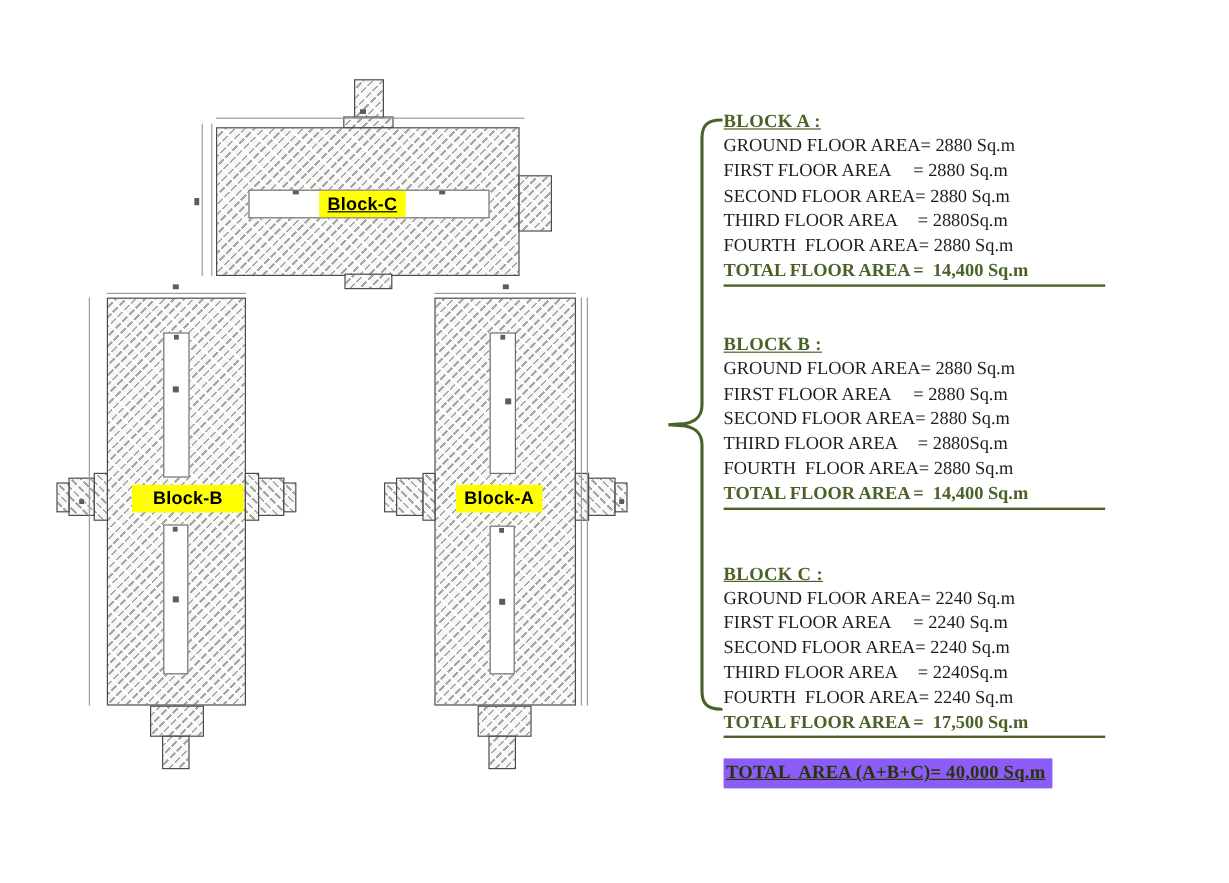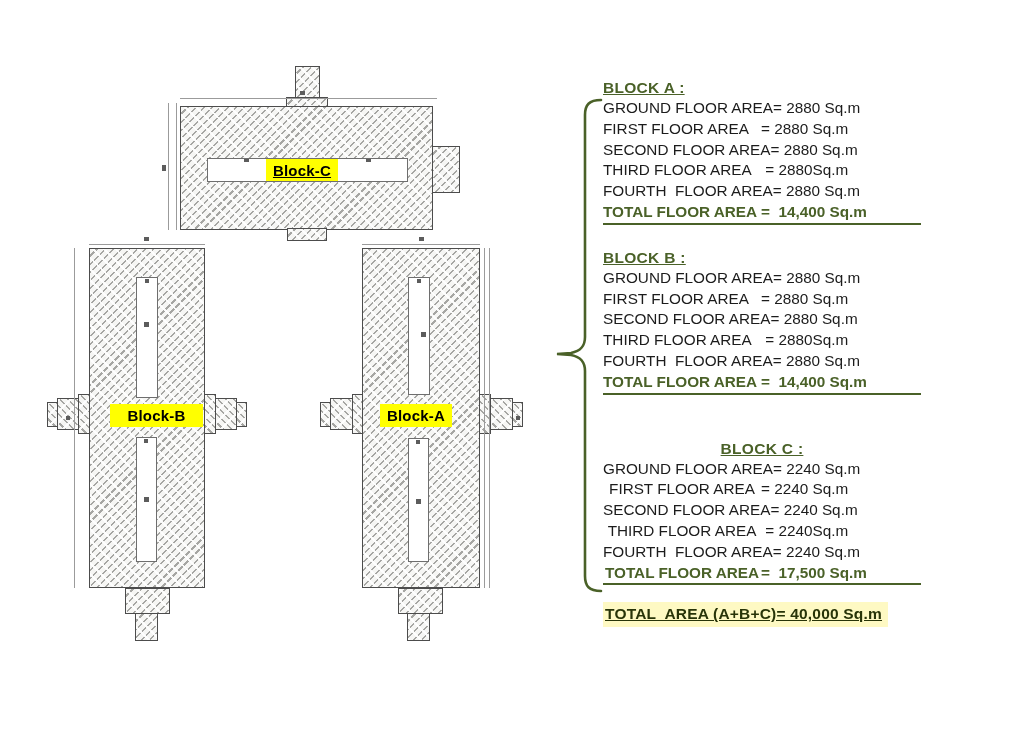--- a/index.html
+++ b/index.html
@@ -22,33 +22,33 @@
   .corridor{position:absolute;box-sizing:border-box;background:#ffffff;border:1px solid #6e6e6e;z-index:3;}
   .mark{position:absolute;background:#5c5c5c;z-index:4;}
   .dim-h{position:absolute;height:0;border-top:1px solid #9b9b9b;z-index:1;}
   .dim-v{position:absolute;width:0;border-left:1px solid #9b9b9b;z-index:1;}
   .plan-label{
     position:absolute;display:flex;align-items:center;justify-content:center;
     background:#ffff00;color:#000000;font-weight:700;font-size:15px;z-index:6;
     letter-spacing:.2px;
   }
   
-  .summary{position:absolute;left:603px;top:77px;width:318px;font-size:15.3px;color:#1c1c1c;}
+  .summary{position:absolute;left:603px;top:91px;width:318px;font-size:15.3px;color:#1c1c1c;font-family:Liberation Serif, serif;}
   .sec-title{
     font-weight:700;font-size:15.5px;line-height:21px;color:#4a6128;
     text-decoration:underline;letter-spacing:.3px;white-space:pre;
   }
   .row{display:flex;line-height:20.8px;}
   .row .lbl{flex:0 0 158px;white-space:pre;}
   .row .val{white-space:pre;}
   .row.total{color:#4a6128;font-weight:700;border-bottom:2px solid #4a6128;}
-  .sec-b{margin-top:22px;}
-  .sec-c{margin-top:43px;text-align:center;}
+  .sec-b{margin-top:38px;}
+  .sec-c{margin-top:43px;}
   .grand{
-    display:inline-block;margin-top:17px;background:#fef9c3;color:#283408;
+    display:inline-block;margin-top:17px;background:#8b5cf6;color:#283408;
     font-weight:700;font-size:15.5px;text-decoration:underline;
     padding:3px 6px 4px 2px;white-space:pre;letter-spacing:.2px;
   }
   .brace{position:absolute;left:549px;top:97px;z-index:2;}
 </style>
 </head>
 <body>
 
 <div class="canvas">
 

